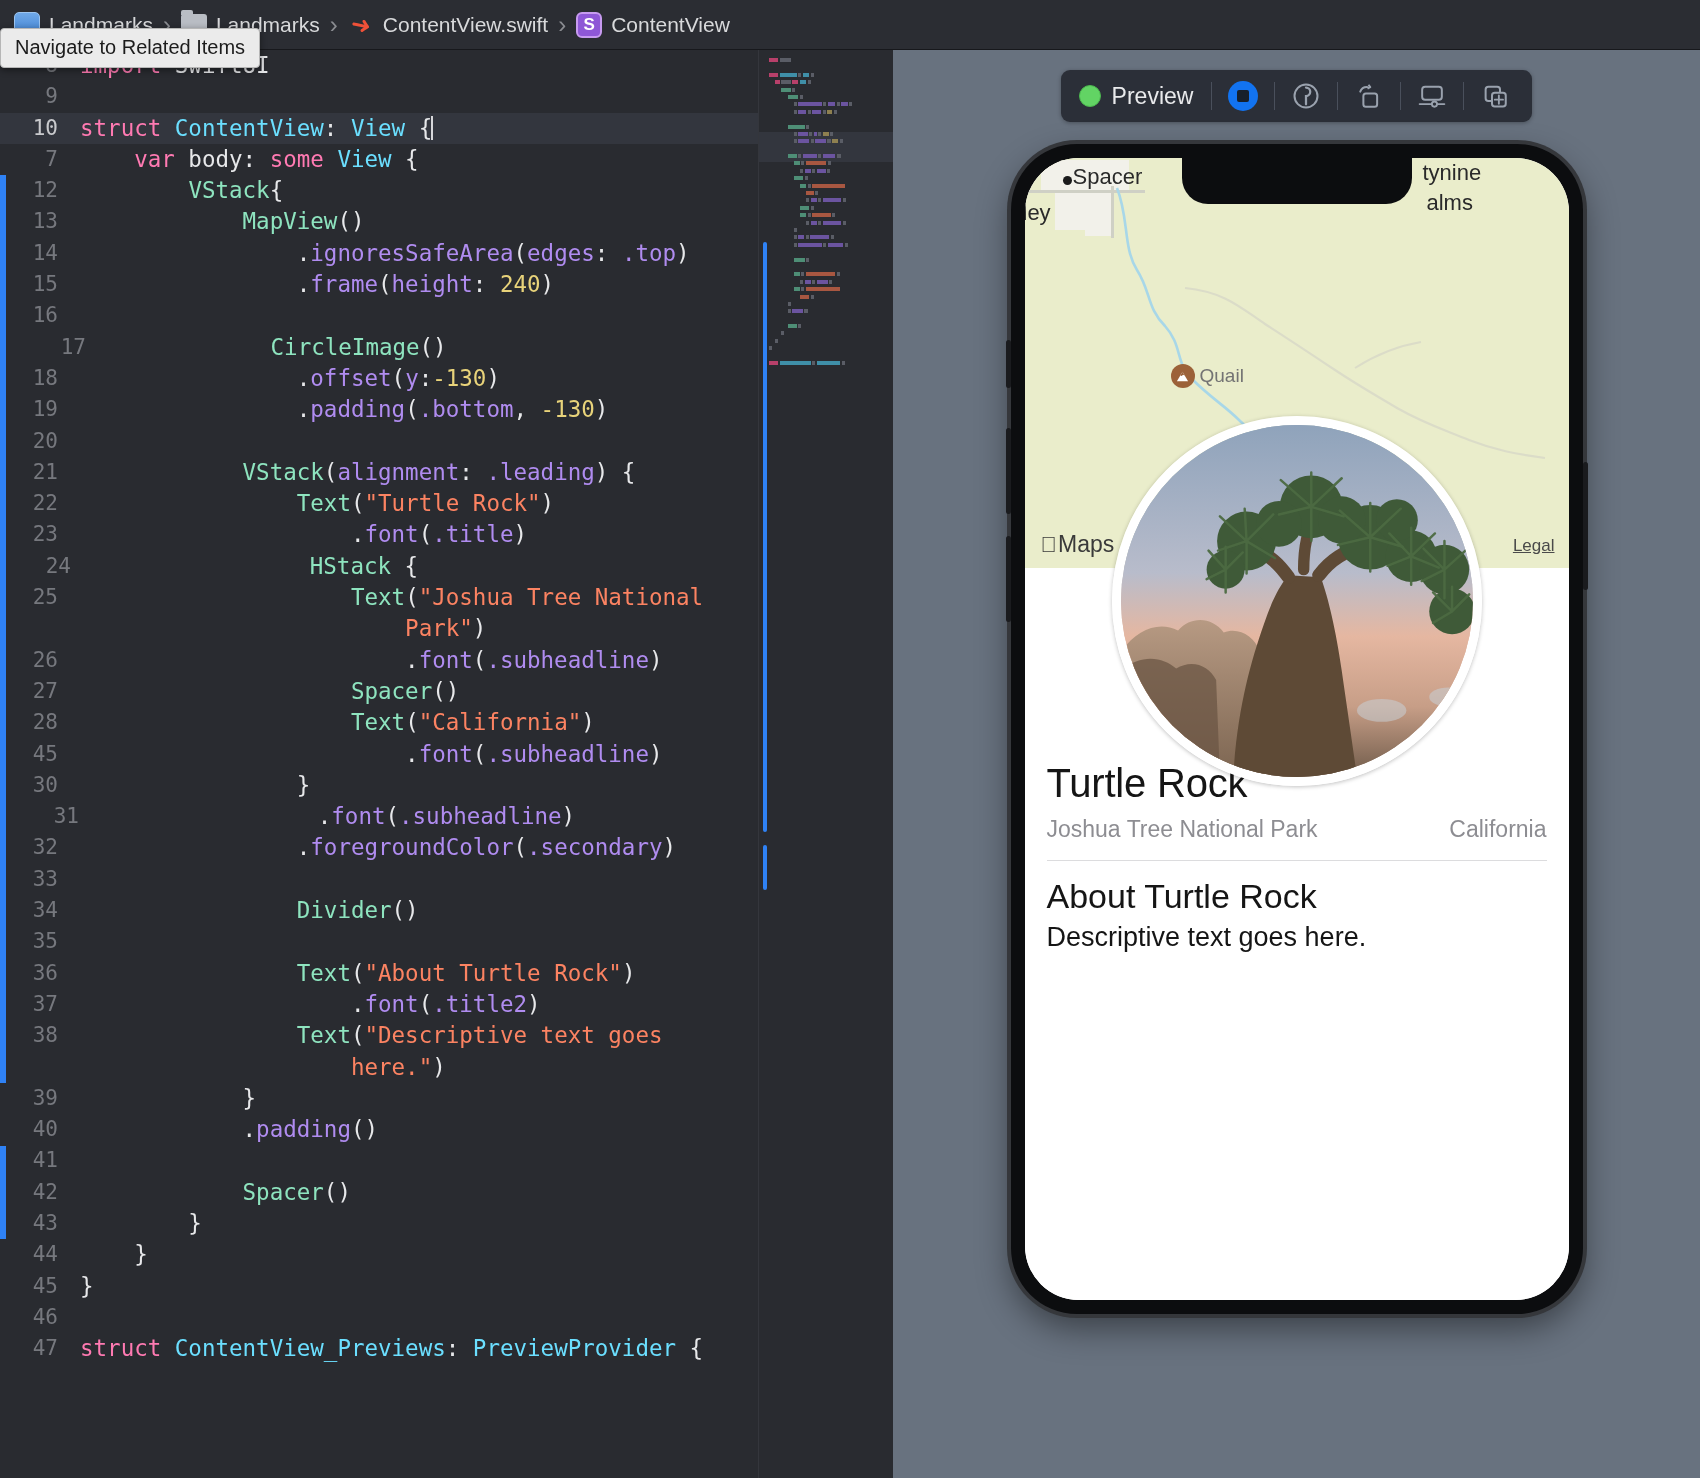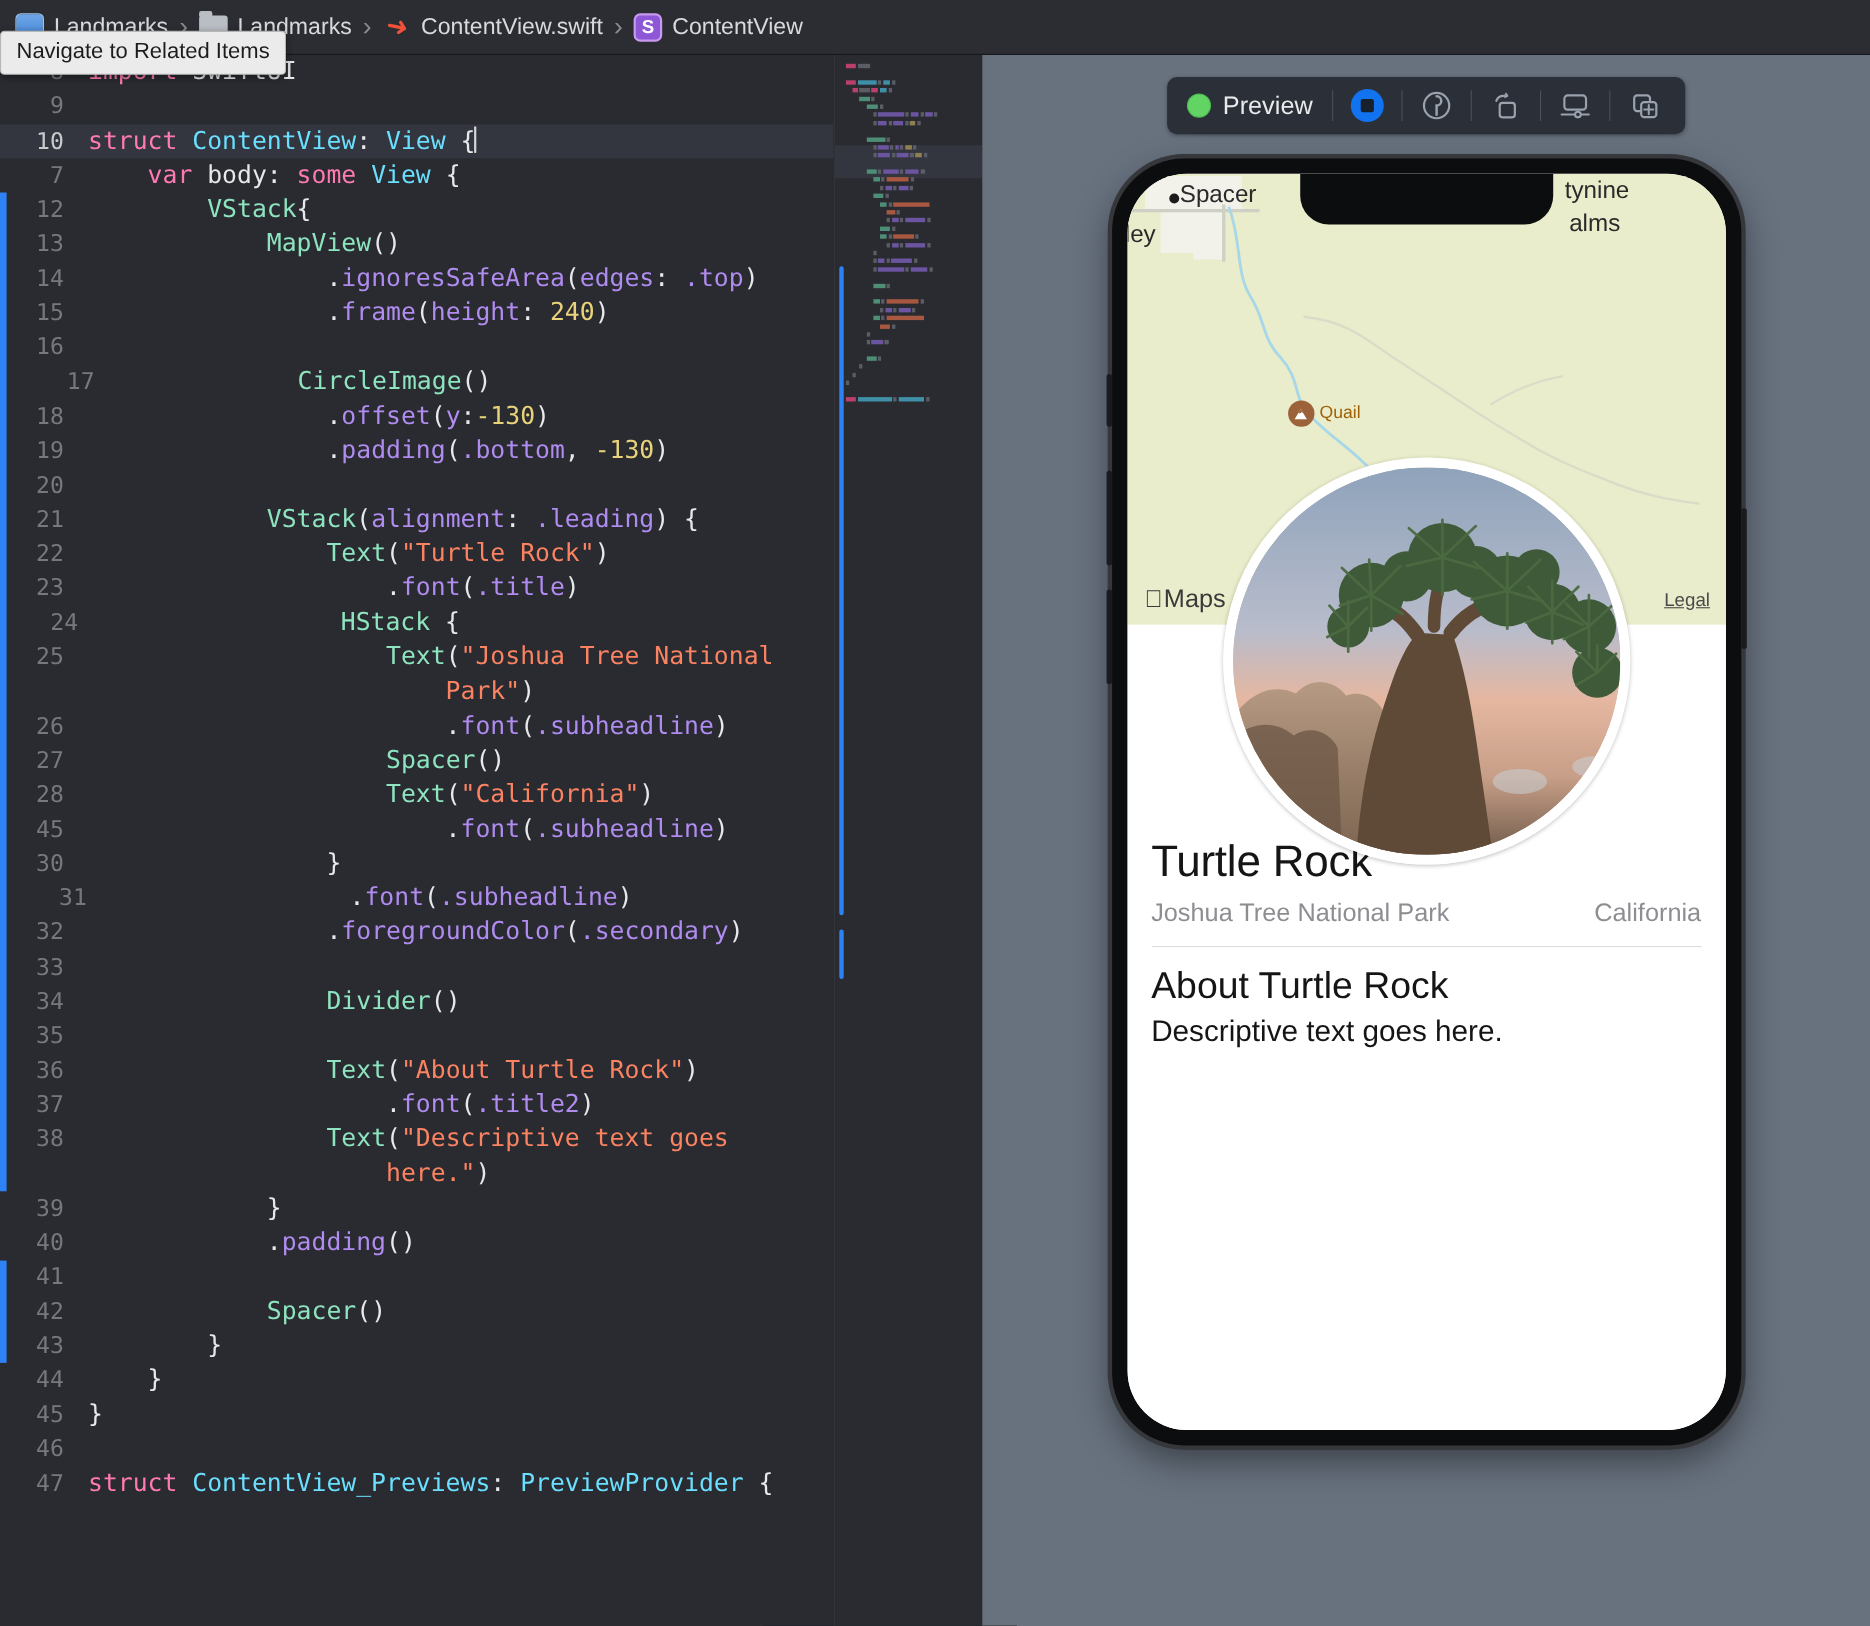--- a/index.html
+++ b/index.html
@@ -109,21 +109,21 @@
 
   
   .map { position:absolute; top:0; left:0; right:0; height:410px; background:#eaedcb; overflow:hidden;}
   .map-town { position:absolute; background:#f2f1ea; }
   .map-road { position:absolute; background:#cfd0c5; height:3px; }
   .map-label { position:absolute; font-size:22px; color:#2a2a2a; font-family:"Liberation Sans",sans-serif; white-space:nowrap;}
   .map-dot { width:9px;height:9px;border-radius:50%;background:#1b1b1b;position:absolute;}
   .poi { position:absolute; display:flex; align-items:center; }
   .poi-ico { width:24px;height:24px;border-radius:50%;background:#9c6239;display:flex;align-items:center;justify-content:center;margin-right:5px;}
   .poi-ico svg { display:block; }
-  .poi-txt { font-size:16px; color:#a16207; white-space:nowrap; }
+  .poi-txt { font-size:19px; color:#737373; white-space:nowrap; }
   .maps-logo { position:absolute; left:16px; bottom:10px; font-size:23px; color:#3a3a3a; display:flex; align-items:center;}
   .maps-logo .apple { font-size:22px; margin-right:1px; }
   .legal { position:absolute; right:14px; bottom:12px; font-size:17px; color:#4a4a4a; text-decoration:underline;}
 
   
   .circle-img {
     position:absolute; left:50%; transform:translateX(-50%);
     top: 258px; width: 370px; height: 370px; border-radius:50%;
     border: 9px solid #fff; overflow:hidden; z-index: 6;
     box-shadow: 0 1px 4px rgba(0,0,0,.25);

